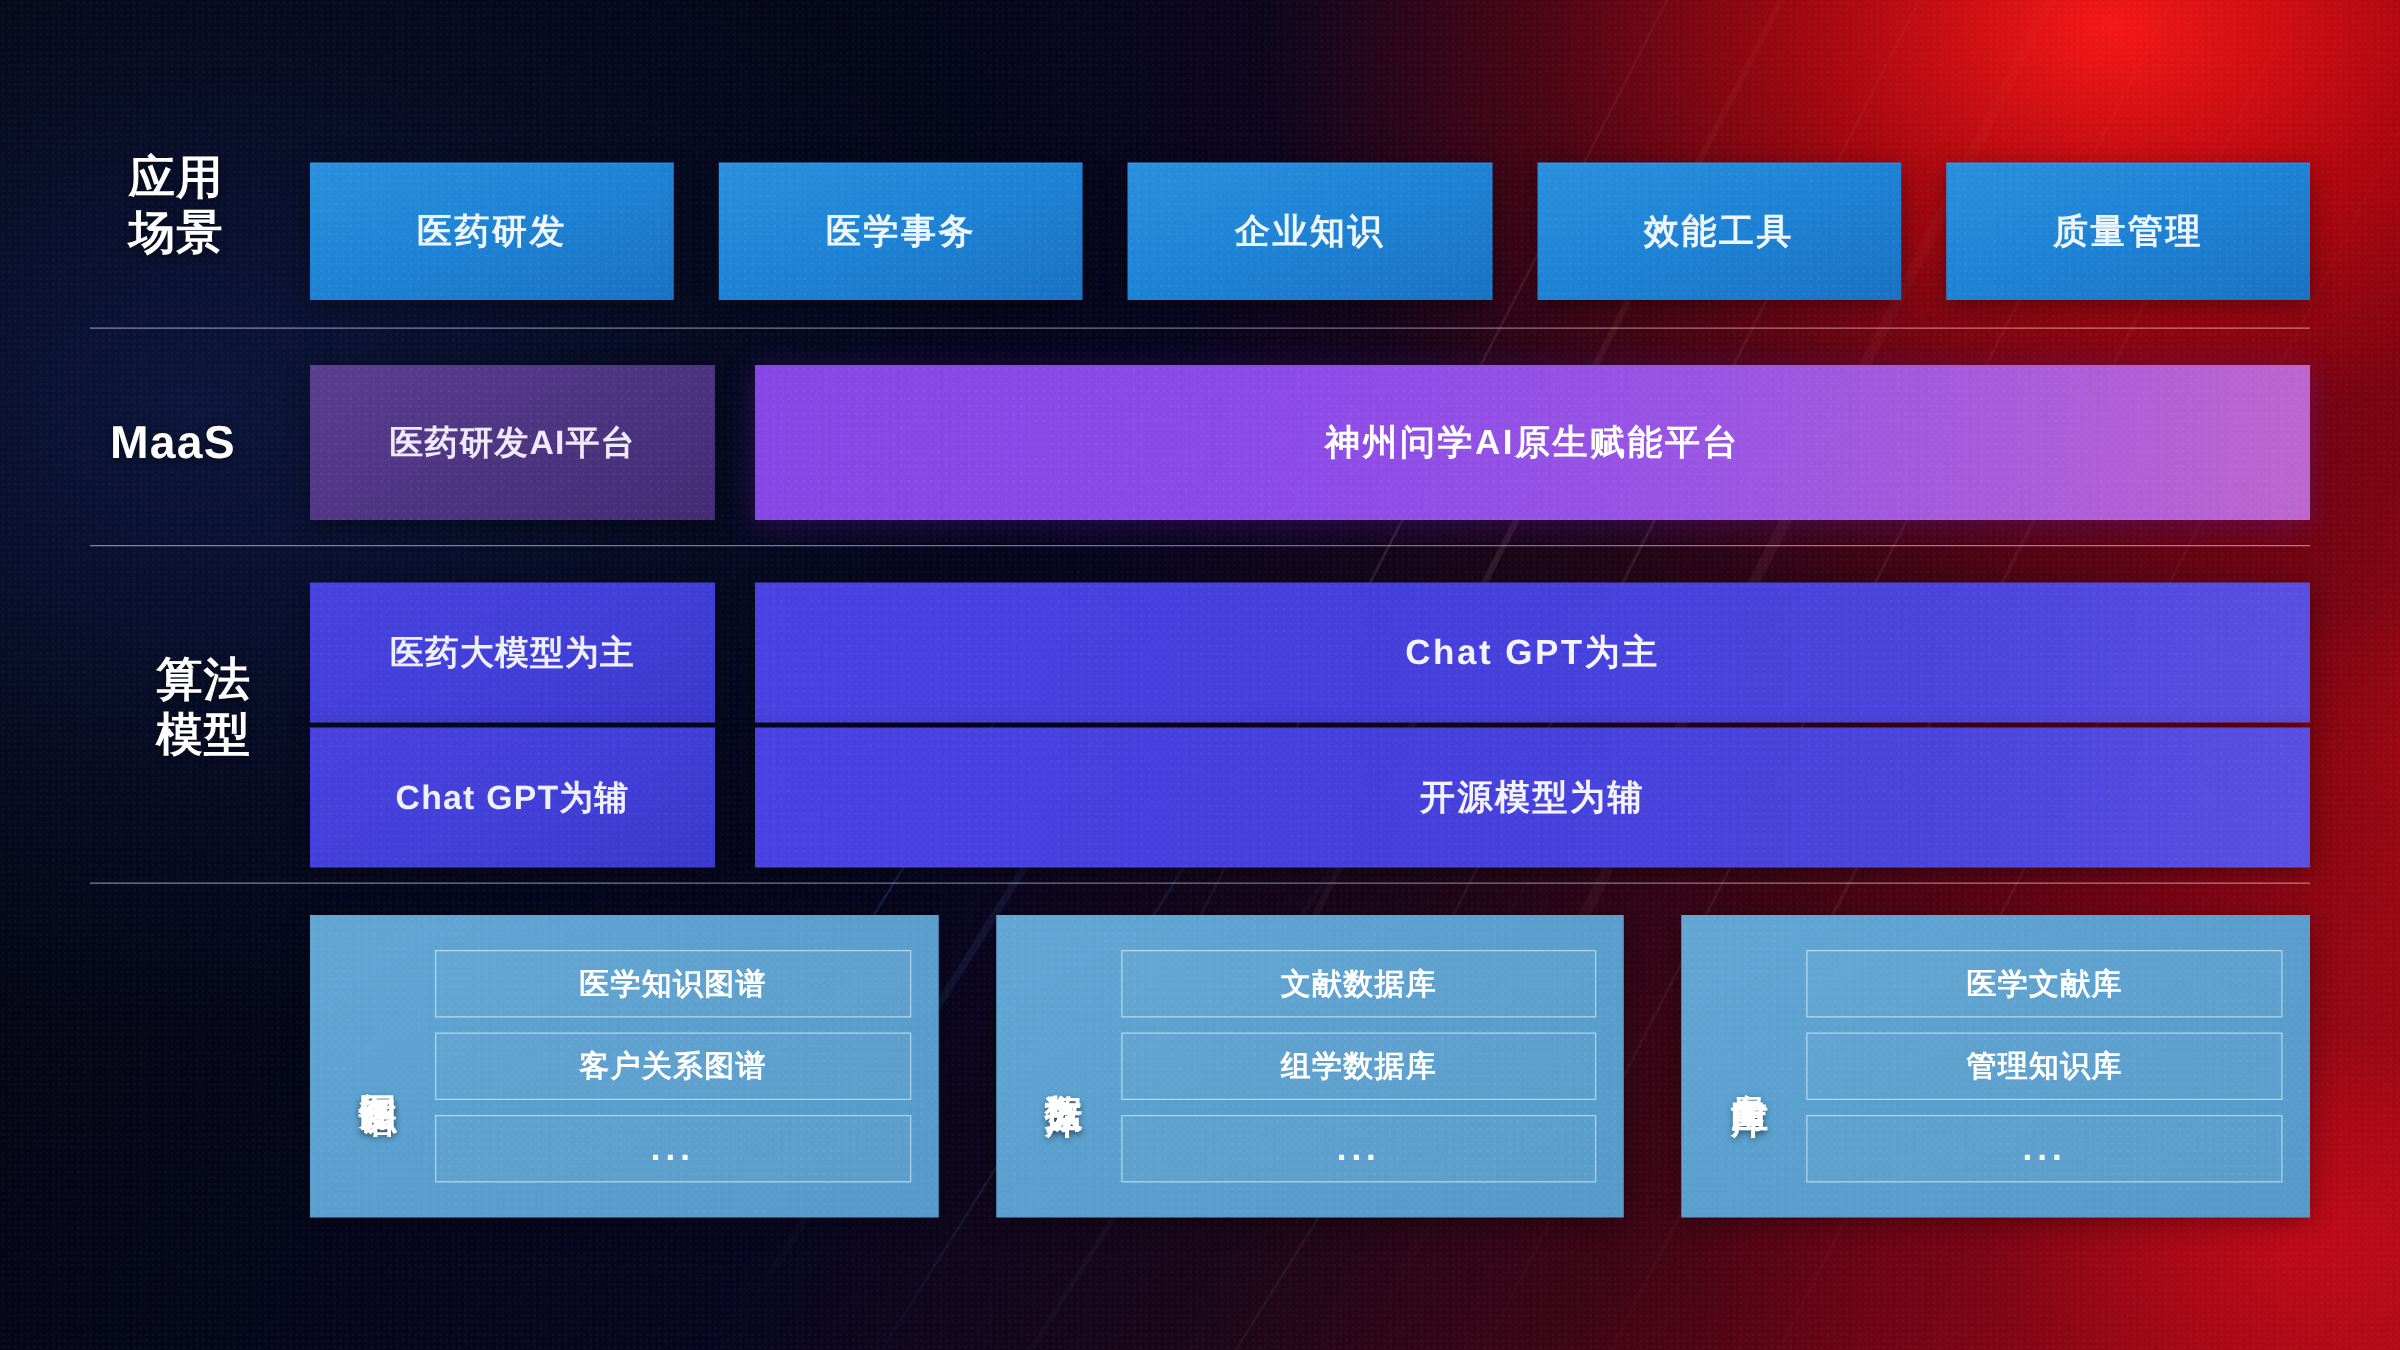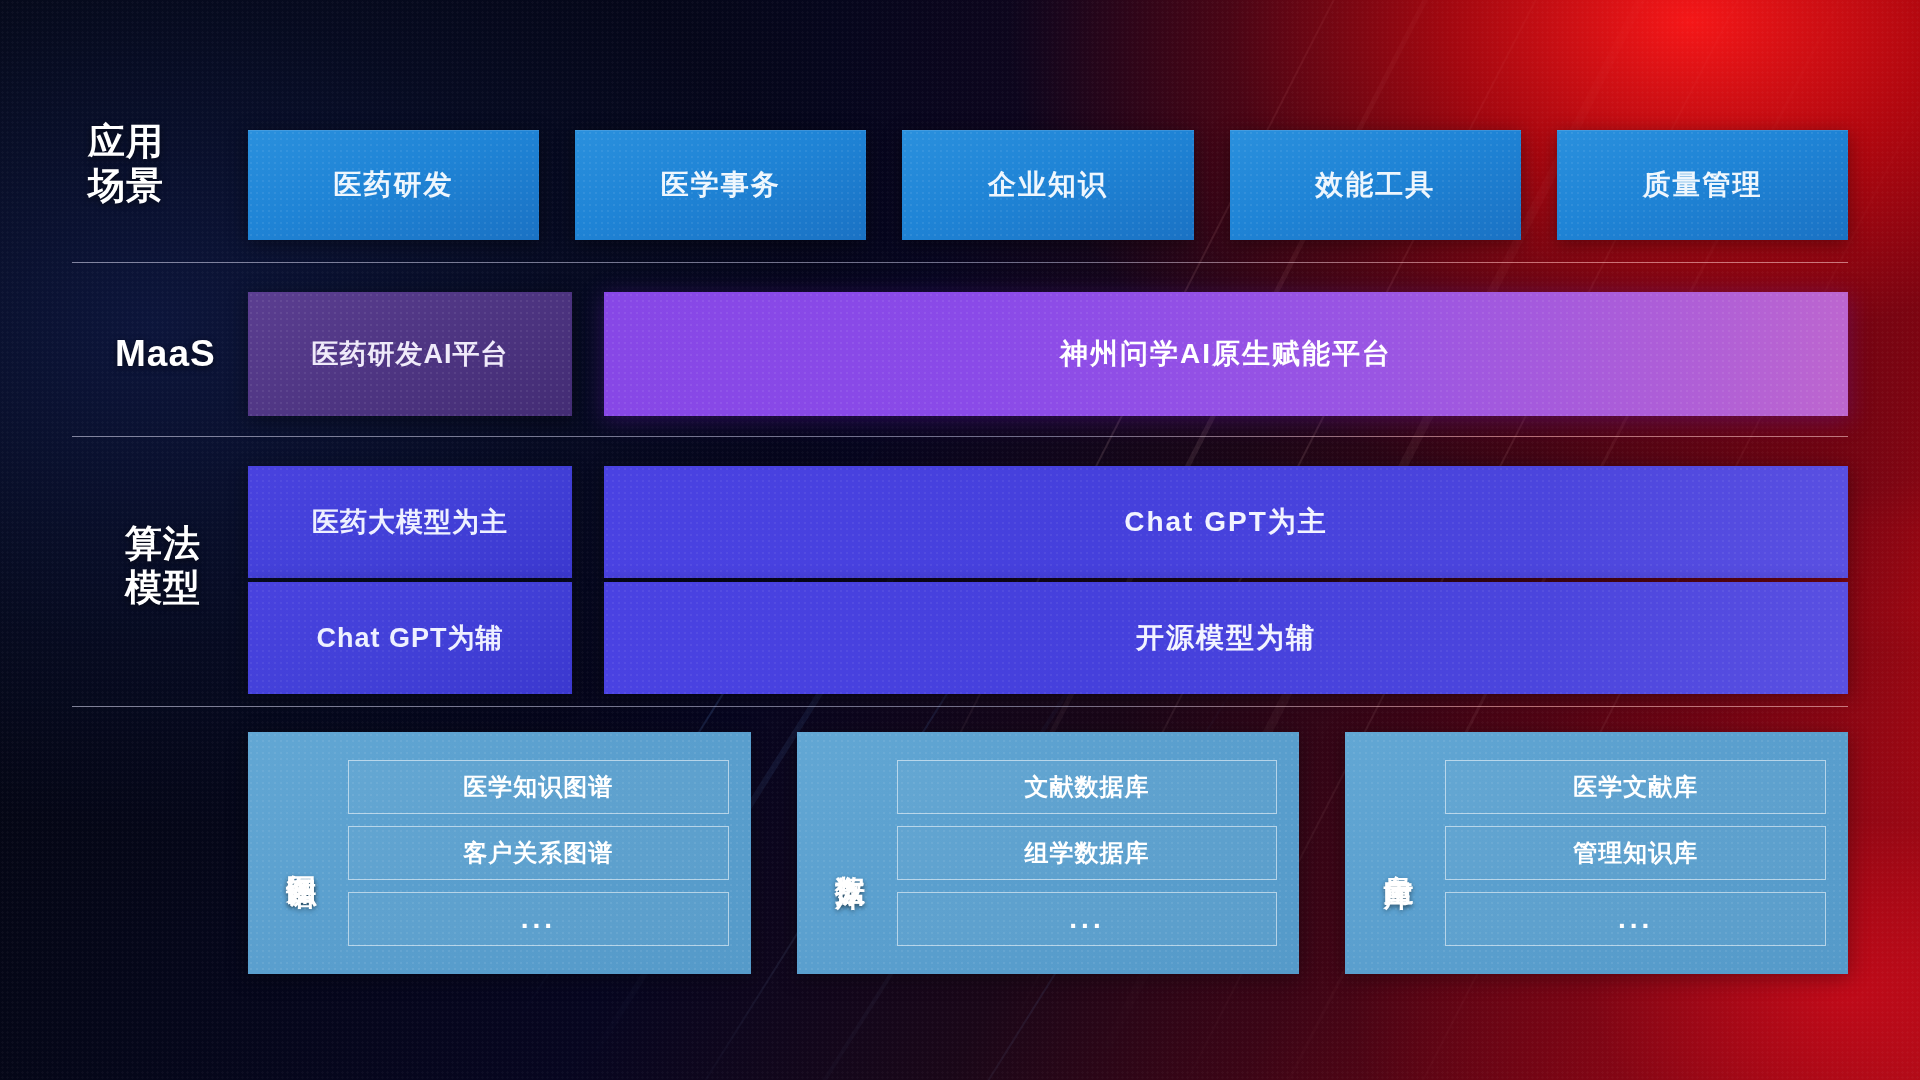--- a/index.html
+++ b/index.html
@@ -320,21 +320,21 @@
   <div class="streaks-blue">
     <span></span>
       <span></span>
       <span></span>
       <span></span>
       <span></span>
   </div>
 
   <div id="diagram">
 
-    <div class="row-label" style="top:120px;">应用
+    <div class="row-label" style="top:120px;margin-left:15px;">应用
 场景</div>
 
     <div class="row" id="row-apps">
       <div class="app-card">
         <span>医药研发</span>
       </div>
       <div class="app-card">
         <span>医学事务</span>
       </div>
       <div class="app-card">
@@ -343,21 +343,21 @@
       <div class="app-card">
         <span>效能工具</span>
       </div>
       <div class="app-card">
         <span>质量管理</span>
       </div>
     </div>
 
     <div class="divider" style="top:262px;"></div>
 
-    <div class="row-label" style="top:332px;margin-left:27px;">MaaS</div>
+    <div class="row-label" style="top:332px;">MaaS</div>
 
     <div class="row" id="row-maas">
       <div class="maas-left">
         <span>医药研发AI平台</span>
       </div>
       <div class="maas-right">
         <span>神州问学AI原生赋能平台</span>
       </div>
     </div>
 

